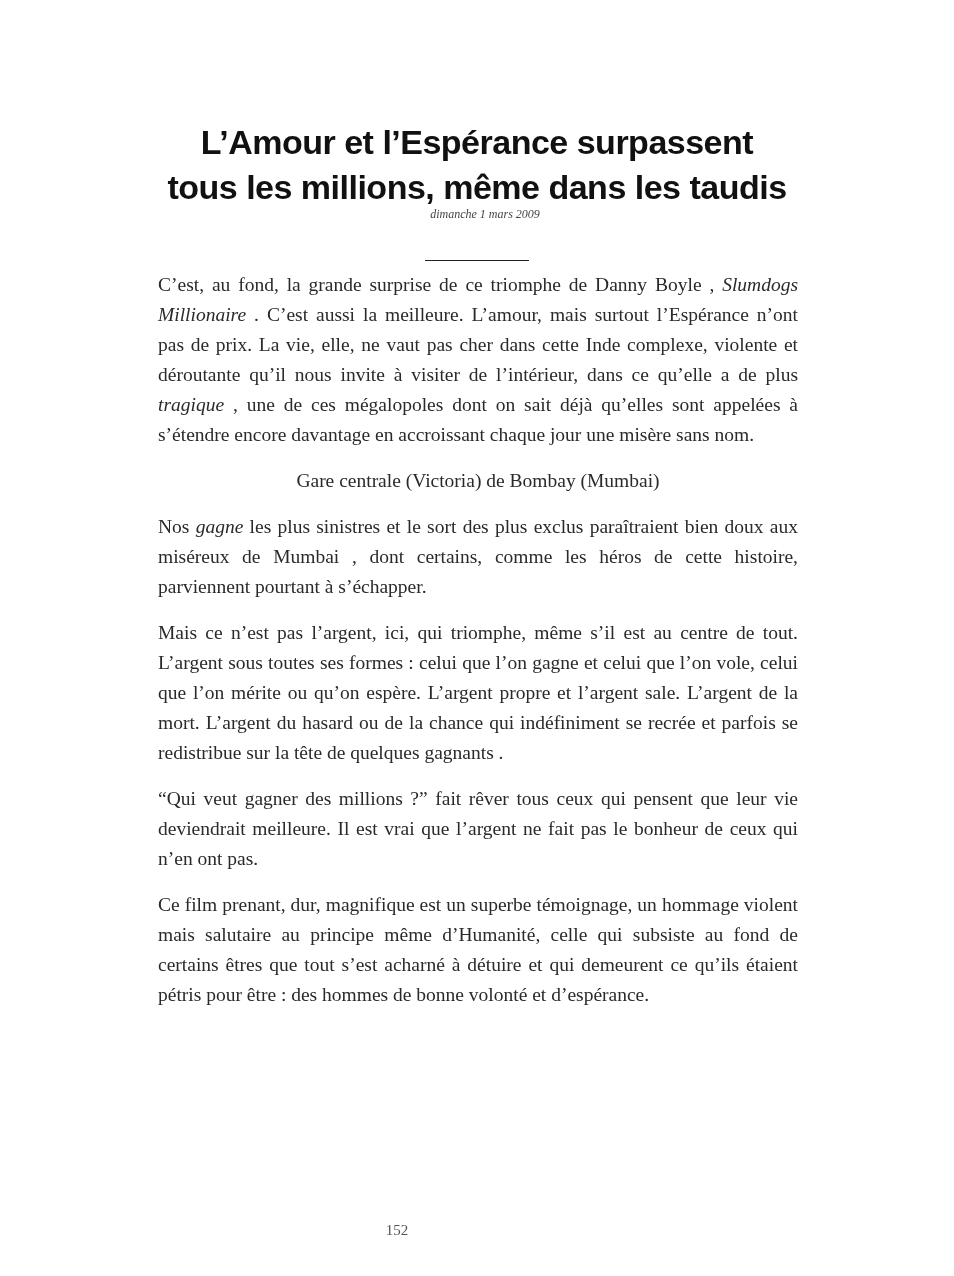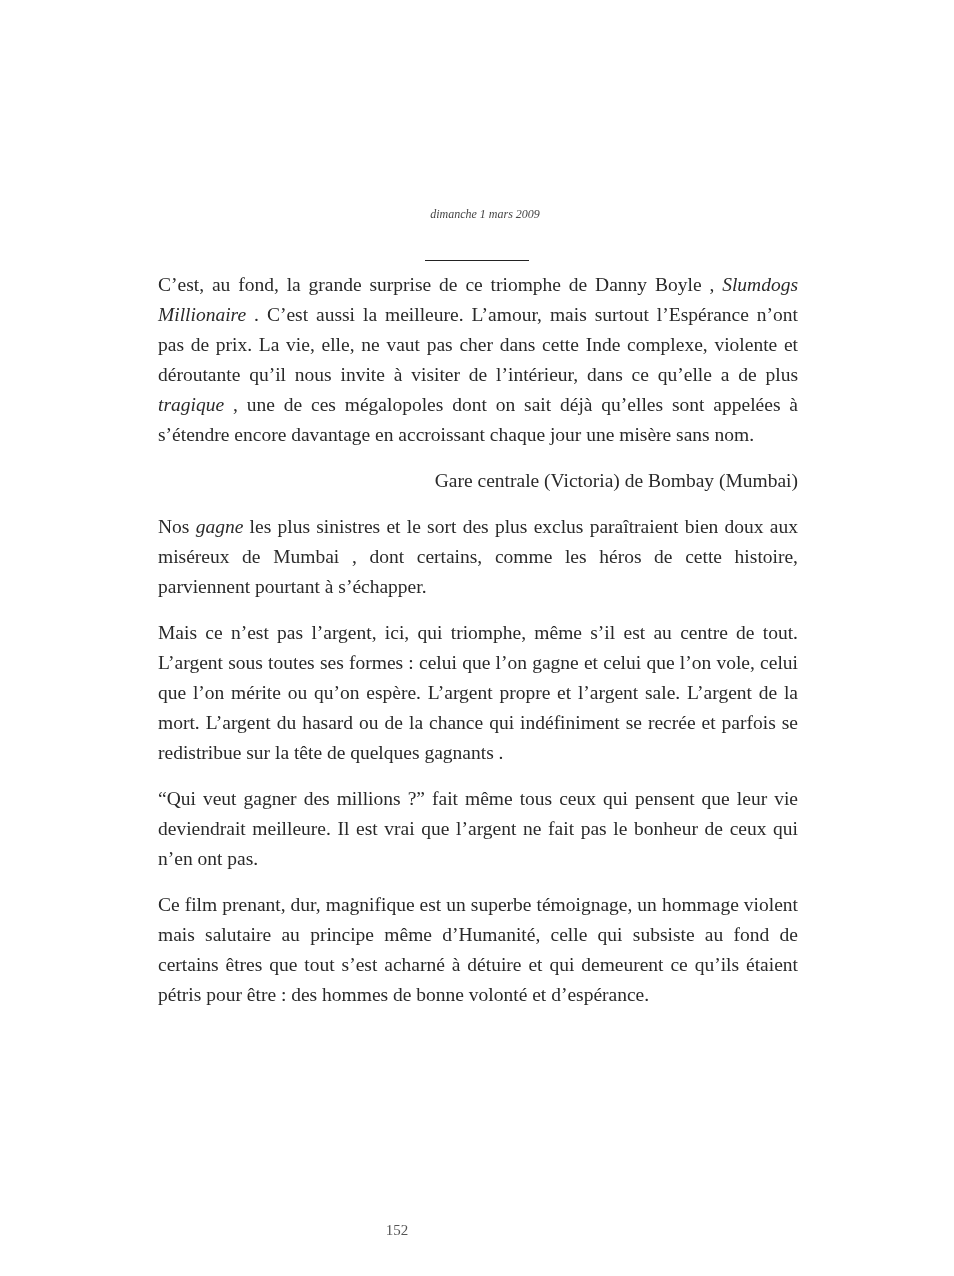--- a/index.html
+++ b/index.html
@@ -68,56 +68,60 @@
       font-family: Liberation Serif, serif;
       font-size: 19.5px;
       line-height: 30px;
       color: #2a2a2a;
       text-align: justify;
     }
     .body-text p {
       margin: 0 0 16px 0;
       text-align: justify;
     }
-    .body-text p.single { text-align: right; }
+    .body-text p.single { text-align: center; }
     .body-text em { font-style: italic; }
     .page-number {
       position: absolute;
       left: 0;
       width: 770px;
       top: 1222px;
       text-align: center;
       font-family: "Liberation Serif", "DejaVu Serif", serif;
       font-size: 15px;
       color: #555555;
     }
     .page-number span { display: inline-block; transform: translateX(12px); }
   </style>
 </head>
 <body>
 
 <div class="page">
 
+  <h1 class="title">
+    <span>L’Amour et l’Espérance surpassent</span>
+    <span>tous les millions, même dans les taudis</span>
+  </h1>
 
   <div class="date">
     <span class="date-inner">dimanche 1 mars 2009</span>
   </div>
 
   <div class="rule"></div>
 
   <div class="body-text">
     <p><span>C’est, au fond, la grande surprise de ce triomphe de Danny Boyle , </span><em>Slumdogs Millionaire</em><span> . C’est aussi la meilleure. L’amour, mais surtout l’Espérance n’ont pas de prix. La vie, elle, ne vaut pas cher dans cette Inde complexe, violente et déroutante qu’il nous invite à visiter de l’intérieur, dans ce qu’elle a de plus </span><em>tragique</em><span> , une de ces mégalopoles dont on sait déjà qu’elles sont appelées à s’étendre encore davantage en accroissant chaque jour une misère sans nom.</span></p>
 
     <p class="single">Gare centrale (Victoria) de Bombay (Mumbai)</p>
 
     <p><span>Nos </span><em>gagne</em><span>  les plus sinistres et le sort des plus exclus  paraîtraient bien doux aux miséreux de Mumbai , dont certains, comme les héros de cette histoire, parviennent pourtant à s’échapper.</span></p>
 
     <p>Mais ce n’est pas l’argent, ici, qui triomphe, même s’il est au centre de tout. L’argent sous toutes ses formes : celui que l’on gagne et celui que l’on vole, celui que l’on mérite ou qu’on espère. L’argent propre et l’argent sale. L’argent de la mort. L’argent du hasard ou de la chance qui indéfiniment se recrée et parfois se redistribue sur la tête de quelques gagnants .</p>
 
-    <p>“Qui veut gagner des millions ?”  fait même tous ceux qui pensent que leur vie deviendrait meilleure. Il est vrai que l’argent ne fait pas le bonheur de ceux qui n’en ont pas.</p>
+    <p>“Qui veut gagner des millions ?”  fait rêver tous ceux qui pensent que leur vie deviendrait meilleure. Il est vrai que l’argent ne fait pas le bonheur de ceux qui n’en ont pas.</p>
 
     <p>Ce film prenant, dur, magnifique est  un superbe témoignage, un hommage violent mais salutaire au principe même d’Humanité, celle qui subsiste au fond de certains êtres que tout s’est acharné à détuire et qui demeurent ce qu’ils étaient pétris pour être : des hommes de bonne volonté et d’espérance.</p>
   </div>
 
   <div class="page-number">
     <span>152</span>
   </div>
 
 </div>
 

